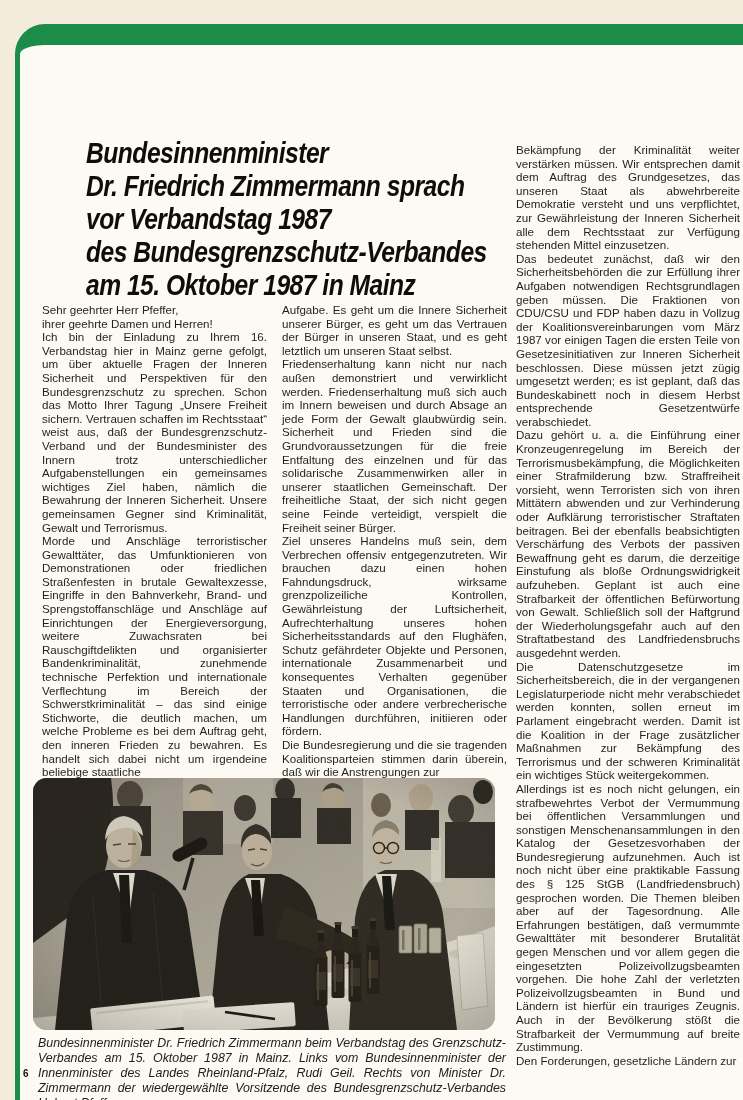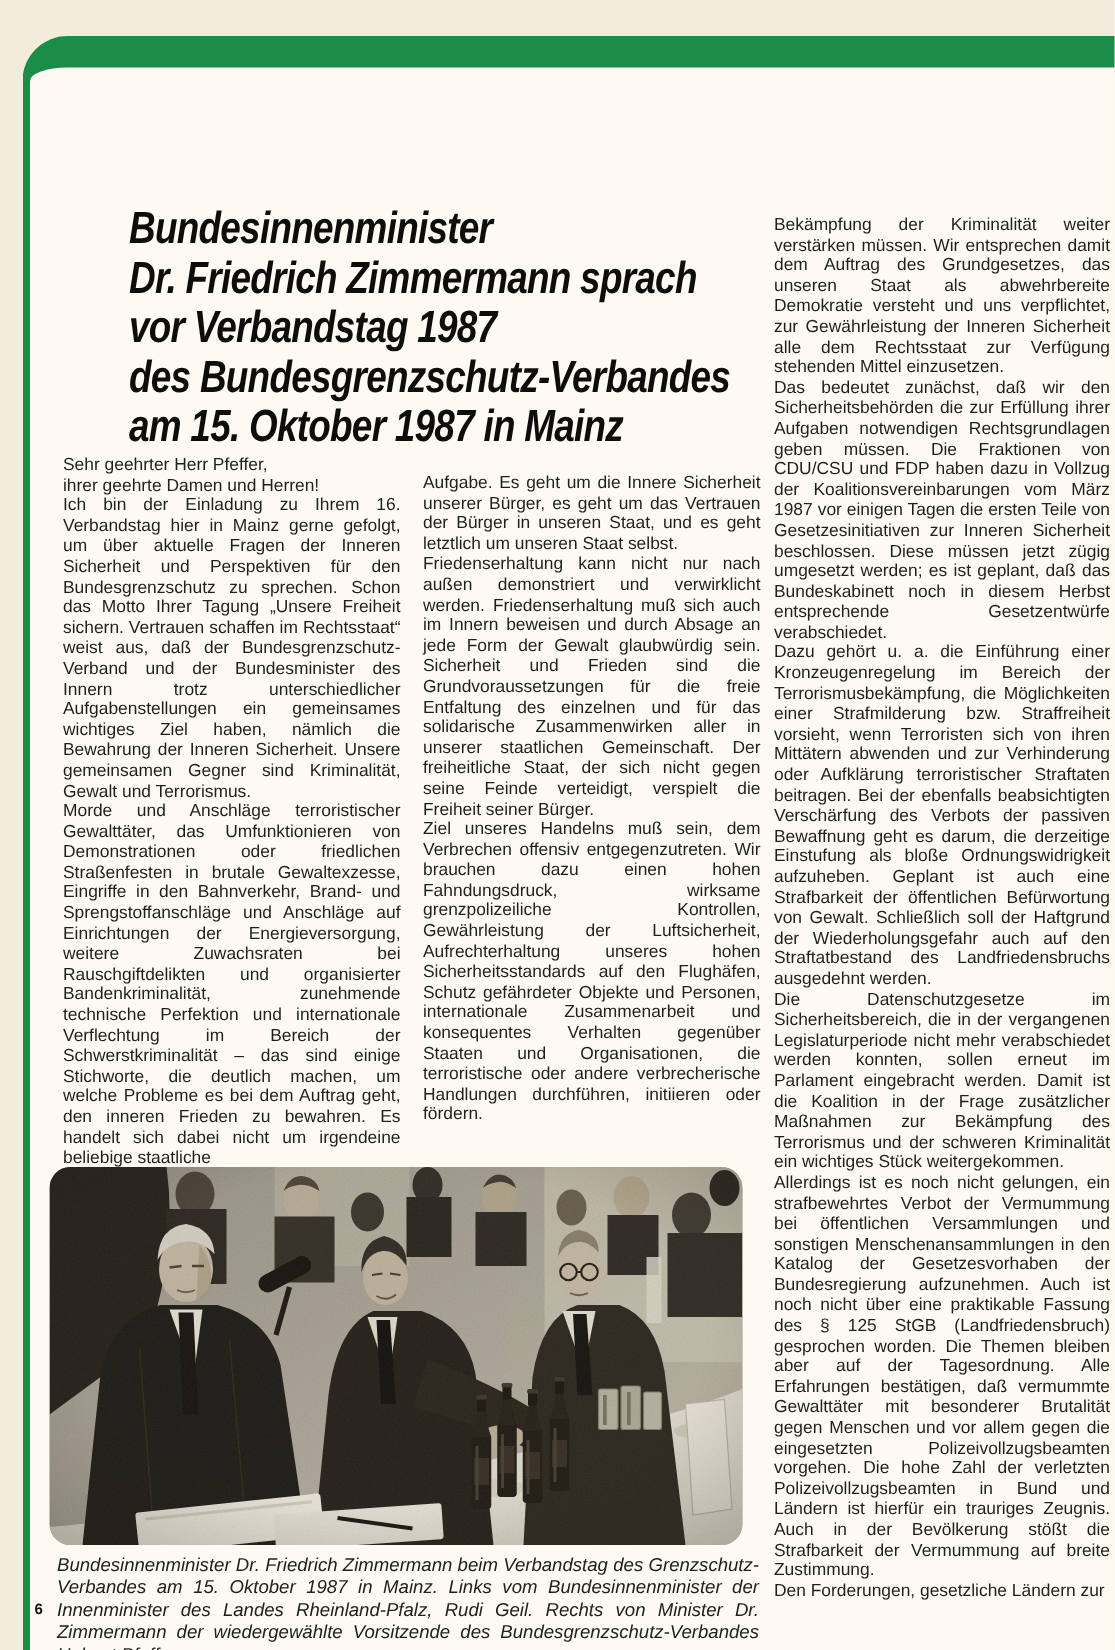--- a/index.html
+++ b/index.html
@@ -31,21 +31,21 @@
   .title p{margin:0;}
   .col{
     position:absolute;width:225px;
     font-size:11.6px;line-height:13.6px;
     text-align:justify;
     -webkit-hyphens:auto;hyphens:auto;
     color:#201f1b;
   }
   .col p{margin:0;}
   .col1{left:42px;top:303px;}
-  .col2{left:282px;top:303px;margin-top:12px;}
+  .col2{left:282px;top:303px;}
   .col3{left:516px;top:143px;width:224px;}
   .photo{
     position:absolute;left:33px;top:778px;width:462px;height:252px;
     border-radius:14px;overflow:hidden;background:#a59e8f;
   }
   .photo svg{display:block;width:100%;height:100%;}
   .caption{
     position:absolute;left:38px;top:1036px;width:468px;
     font-style:italic;font-size:12.4px;line-height:15px;
     text-align:justify;color:#22211c;
@@ -71,20 +71,21 @@
 <div class="col col1">
     <p>Sehr geehrter Herr Pfeffer,</p>
     <p>ihrer geehrte Damen und Herren!</p>
     <p>Ich bin der Einladung zu Ihrem 16. Verbandstag hier in Mainz gerne gefolgt, um über aktuelle Fragen der Inneren Sicherheit und Perspektiven für den Bundesgrenzschutz zu sprechen. Schon das Motto Ihrer Tagung „Unsere Freiheit sichern. Vertrauen schaffen im Rechtsstaat“ weist aus, daß der Bundesgrenzschutz-Verband und der Bundesminister des Innern trotz unterschiedlicher Aufgabenstellungen ein gemeinsames wichtiges Ziel haben, nämlich die Bewahrung der Inneren Sicherheit. Unsere gemeinsamen Gegner sind Kriminalität, Gewalt und Terrorismus.</p>
     <p>Morde und Anschläge terroristischer Gewalttäter, das Umfunktionieren von Demonstrationen oder friedlichen Straßenfesten in brutale Gewaltexzesse, Eingriffe in den Bahnverkehr, Brand- und Sprengstoffanschläge und Anschläge auf Einrichtungen der Energieversorgung, weitere Zuwachsraten bei Rauschgiftdelikten und organisierter Bandenkriminalität, zunehmende technische Perfektion und internationale Verflechtung im Bereich der Schwerstkriminalität – das sind einige Stichworte, die deutlich machen, um welche Probleme es bei dem Auftrag geht, den inneren Frieden zu bewahren. Es handelt sich dabei nicht um irgendeine beliebige staatliche</p>
   </div>
 <div class="col col2">
     <p>Aufgabe. Es geht um die Innere Sicherheit unserer Bürger, es geht um das Vertrauen der Bürger in unseren Staat, und es geht letztlich um unseren Staat selbst.</p>
     <p>Friedenserhaltung kann nicht nur nach außen demonstriert und verwirklicht werden. Friedenserhaltung muß sich auch im Innern beweisen und durch Absage an jede Form der Gewalt glaubwürdig sein. Sicherheit und Frieden sind die Grundvoraussetzungen für die freie Entfaltung des einzelnen und für das solidarische Zusammenwirken aller in unserer staatlichen Gemeinschaft. Der freiheitliche Staat, der sich nicht gegen seine Feinde verteidigt, verspielt die Freiheit seiner Bürger.</p>
     <p>Ziel unseres Handelns muß sein, dem Verbrechen offensiv entgegenzutreten. Wir brauchen dazu einen hohen Fahndungsdruck, wirksame grenzpolizeiliche Kontrollen, Gewährleistung der Luftsicherheit, Aufrechterhaltung unseres hohen Sicherheitsstandards auf den Flughäfen, Schutz gefährdeter Objekte und Personen, internationale Zusammenarbeit und konsequentes Verhalten gegenüber Staaten und Organisationen, die terroristische oder andere verbrecherische Handlungen durchführen, initiieren oder fördern.</p>
+    <p>Die Bundesregierung und die sie tragenden Koalitionsparteien stimmen darin überein, daß wir die Anstrengungen zur</p>
   </div>
 <div class="col col3">
     <p>Bekämpfung der Kriminalität weiter verstärken müssen. Wir entsprechen damit dem Auftrag des Grundgesetzes, das unseren Staat als abwehrbereite Demokratie versteht und uns verpflichtet, zur Gewährleistung der Inneren Sicherheit alle dem Rechtsstaat zur Verfügung stehenden Mittel einzusetzen.</p>
     <p>Das bedeutet zunächst, daß wir den Sicherheitsbehörden die zur Erfüllung ihrer Aufgaben notwendigen Rechtsgrundlagen geben müssen. Die Fraktionen von CDU/CSU und FDP haben dazu in Vollzug der Koalitionsvereinbarungen vom März 1987 vor einigen Tagen die ersten Teile von Gesetzesinitiativen zur Inneren Sicherheit beschlossen. Diese müssen jetzt zügig umgesetzt werden; es ist geplant, daß das Bundeskabinett noch in diesem Herbst entsprechende Gesetzentwürfe verabschiedet.</p>
     <p>Dazu gehört u. a. die Einführung einer Kronzeugenregelung im Bereich der Terrorismusbekämpfung, die Möglichkeiten einer Strafmilderung bzw. Straffreiheit vorsieht, wenn Terroristen sich von ihren Mittätern abwenden und zur Verhinderung oder Aufklärung terroristischer Straftaten beitragen. Bei der ebenfalls beabsichtigten Verschärfung des Verbots der passiven Bewaffnung geht es darum, die derzeitige Einstufung als bloße Ordnungswidrigkeit aufzuheben. Geplant ist auch eine Strafbarkeit der öffentlichen Befürwortung von Gewalt. Schließlich soll der Haftgrund der Wiederholungsgefahr auch auf den Straftatbestand des Landfriedensbruchs ausgedehnt werden.</p>
     <p>Die Datenschutzgesetze im Sicherheitsbereich, die in der vergangenen Legislaturperiode nicht mehr verabschiedet werden konnten, sollen erneut im Parlament eingebracht werden. Damit ist die Koalition in der Frage zusätzlicher Maßnahmen zur Bekämpfung des Terrorismus und der schweren Kriminalität ein wichtiges Stück weitergekommen.</p>
     <p>Allerdings ist es noch nicht gelungen, ein strafbewehrtes Verbot der Vermummung bei öffentlichen Versammlungen und sonstigen Menschenansammlungen in den Katalog der Gesetzesvorhaben der Bundesregierung aufzunehmen. Auch ist noch nicht über eine praktikable Fassung des § 125 StGB (Landfriedensbruch) gesprochen worden. Die Themen bleiben aber auf der Tagesordnung. Alle Erfahrungen bestätigen, daß vermummte Gewalttäter mit besonderer Brutalität gegen Menschen und vor allem gegen die eingesetzten Polizeivollzugsbeamten vorgehen. Die hohe Zahl der verletzten Polizeivollzugsbeamten in Bund und Ländern ist hierfür ein trauriges Zeugnis. Auch in der Bevölkerung stößt die Strafbarkeit der Vermummung auf breite Zustimmung.</p>
     <p>Den Forderungen, gesetzliche Ländern zur</p>
   </div>
 

